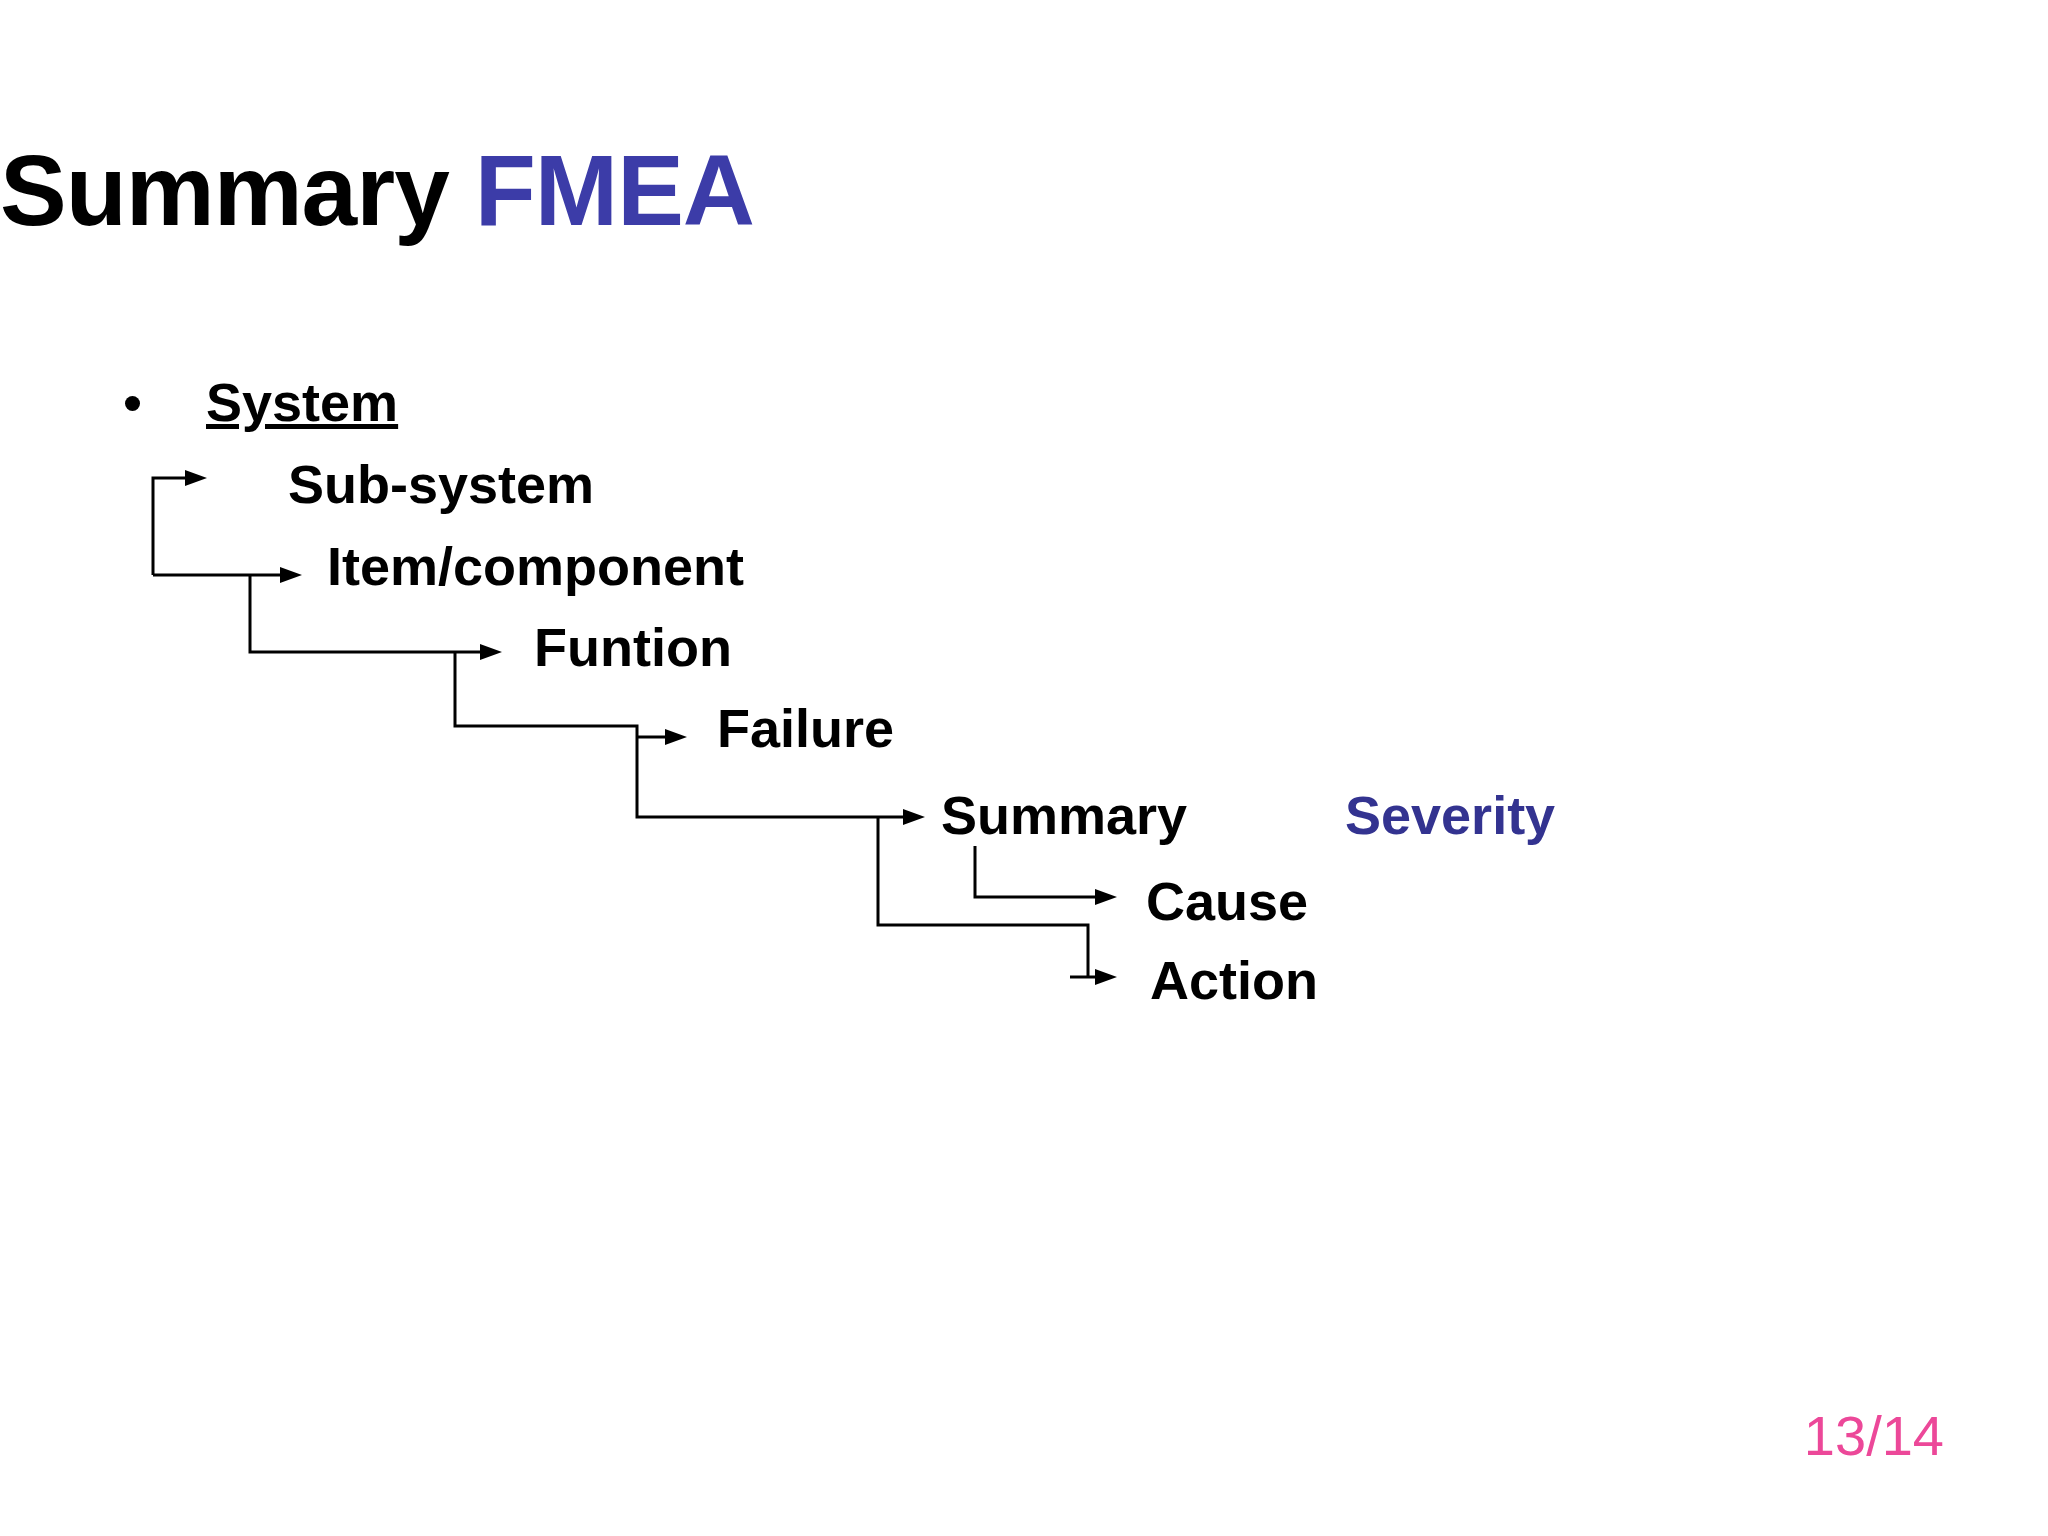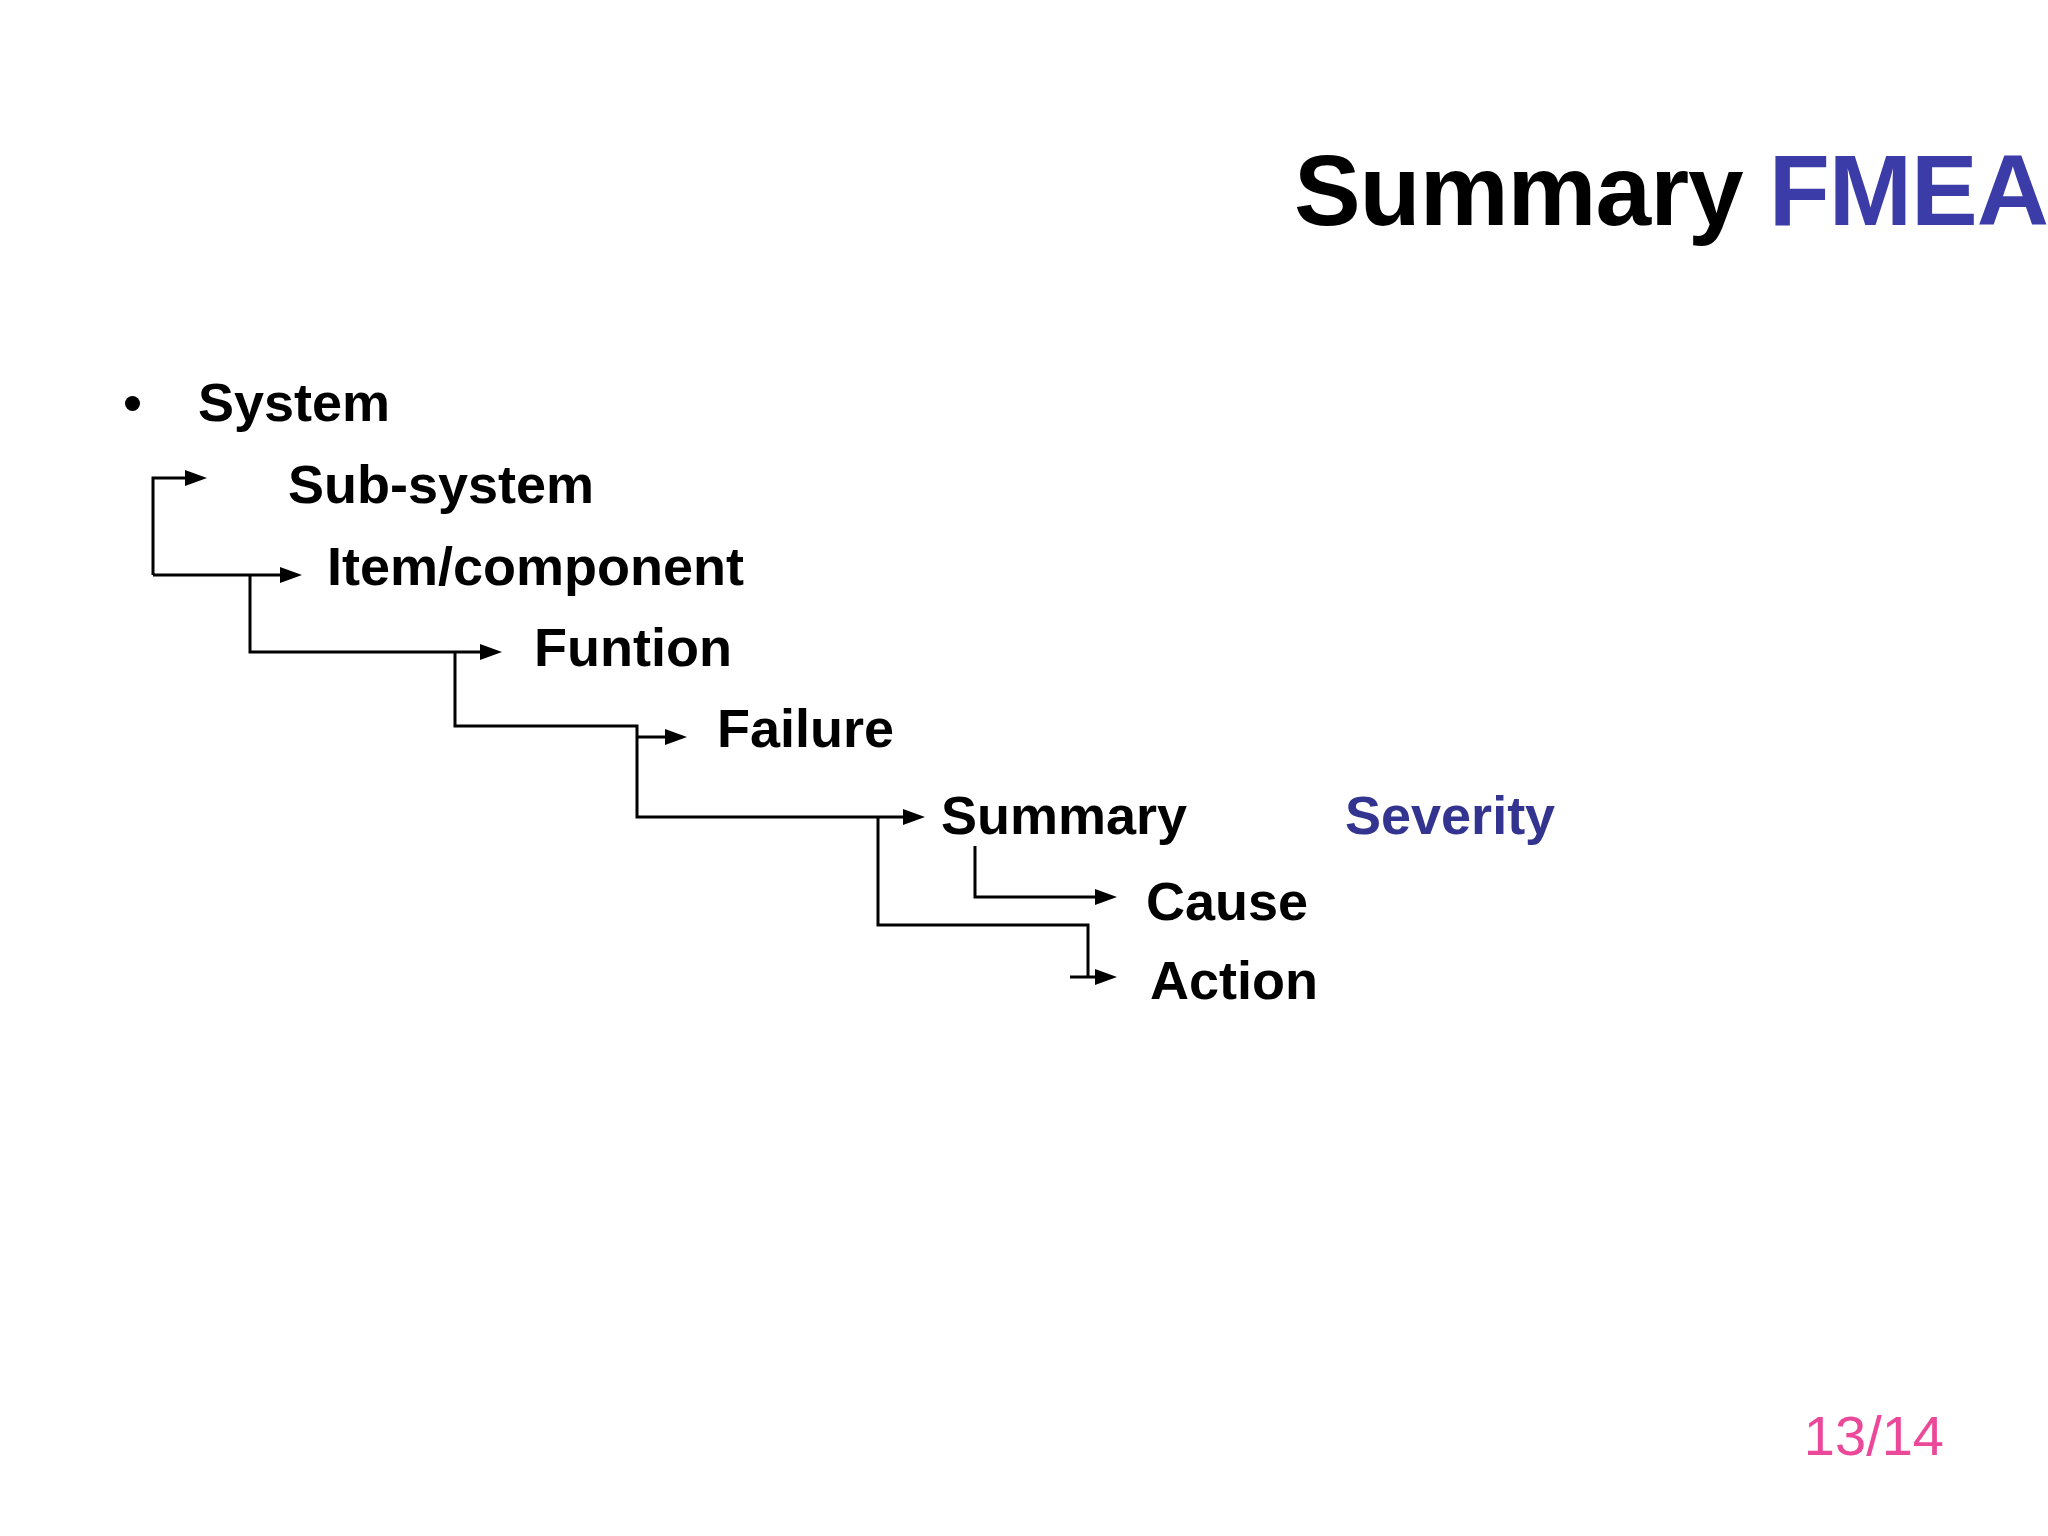--- a/index.html
+++ b/index.html
@@ -10,21 +10,21 @@
     background: #ffffff;
     overflow: hidden;
     font-family: "Liberation Sans", sans-serif;
   }
   .title {
     position: absolute;
     top: 138px;
     left: 0;
     width: 2048px;
     margin: 0;
-    text-align: right;
+    text-align: left;
     font-size: 100px;
     font-weight: 700;
     letter-spacing: -1px;
     color: #000000;
     line-height: 1.05;
     white-space: nowrap;
   }
   .title .accent {
     color: #3C3CA8;
     margin-left: 0.26em;
@@ -63,21 +63,21 @@
   .pagenum {
     position: absolute;
     top: 1408px;
     right: 104px;
     font-size: 56px;
     font-weight: 400;
     color: #ec4899;
     line-height: 1;
   }
   
-  .pos-system   { left: 198px;  top: 375px; }
+  .pos-system   { left: 206px;  top: 375px; text-decoration: underline; }
   .pos-sub      { left: 288px;  top: 457px; }
   .pos-item     { left: 327px;  top: 539px; }
   .pos-funtion  { left: 534px;  top: 620px; }
   .pos-failure  { left: 717px;  top: 701px; }
   .pos-effect   { left: 941px;  top: 788px; }
   .pos-cause    { left: 1146px; top: 874px; text-align: center; }
   .pos-action   { left: 1150px; top: 953px; }
   .pos-severity { left: 1345px; top: 788px; }
   .pos-occur    { left: 1345px; top: 874px; }
 </style>

